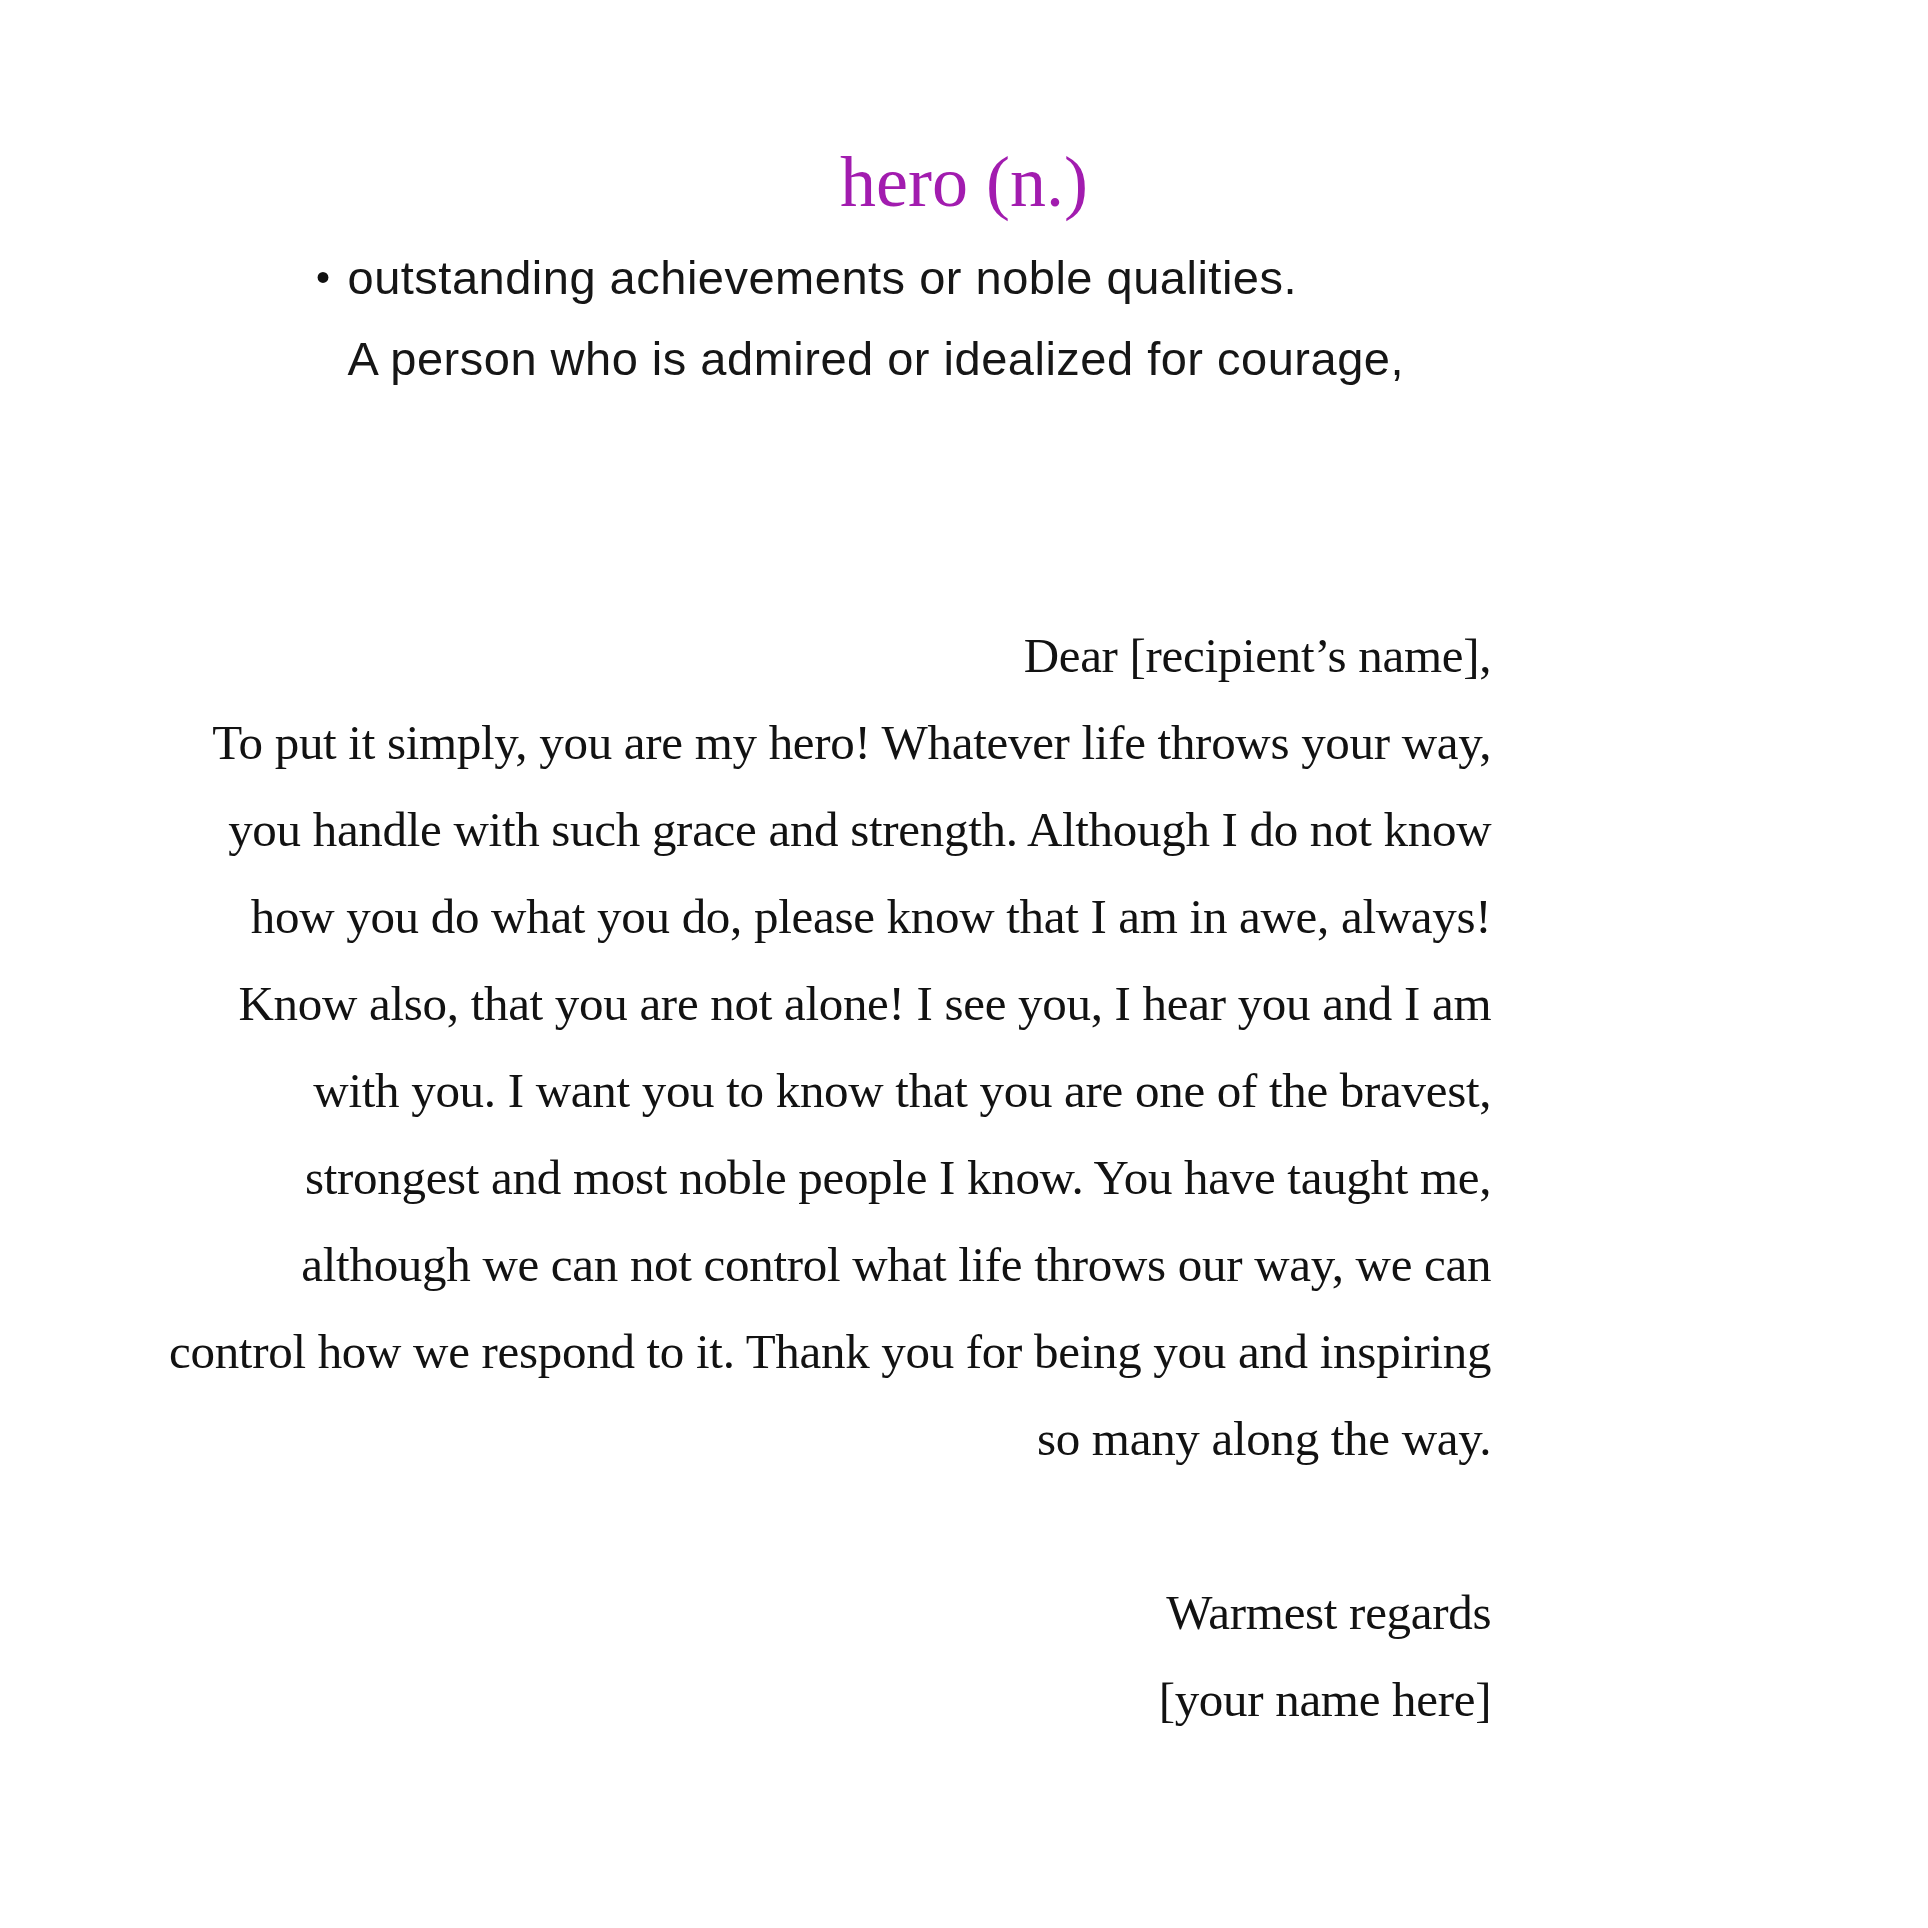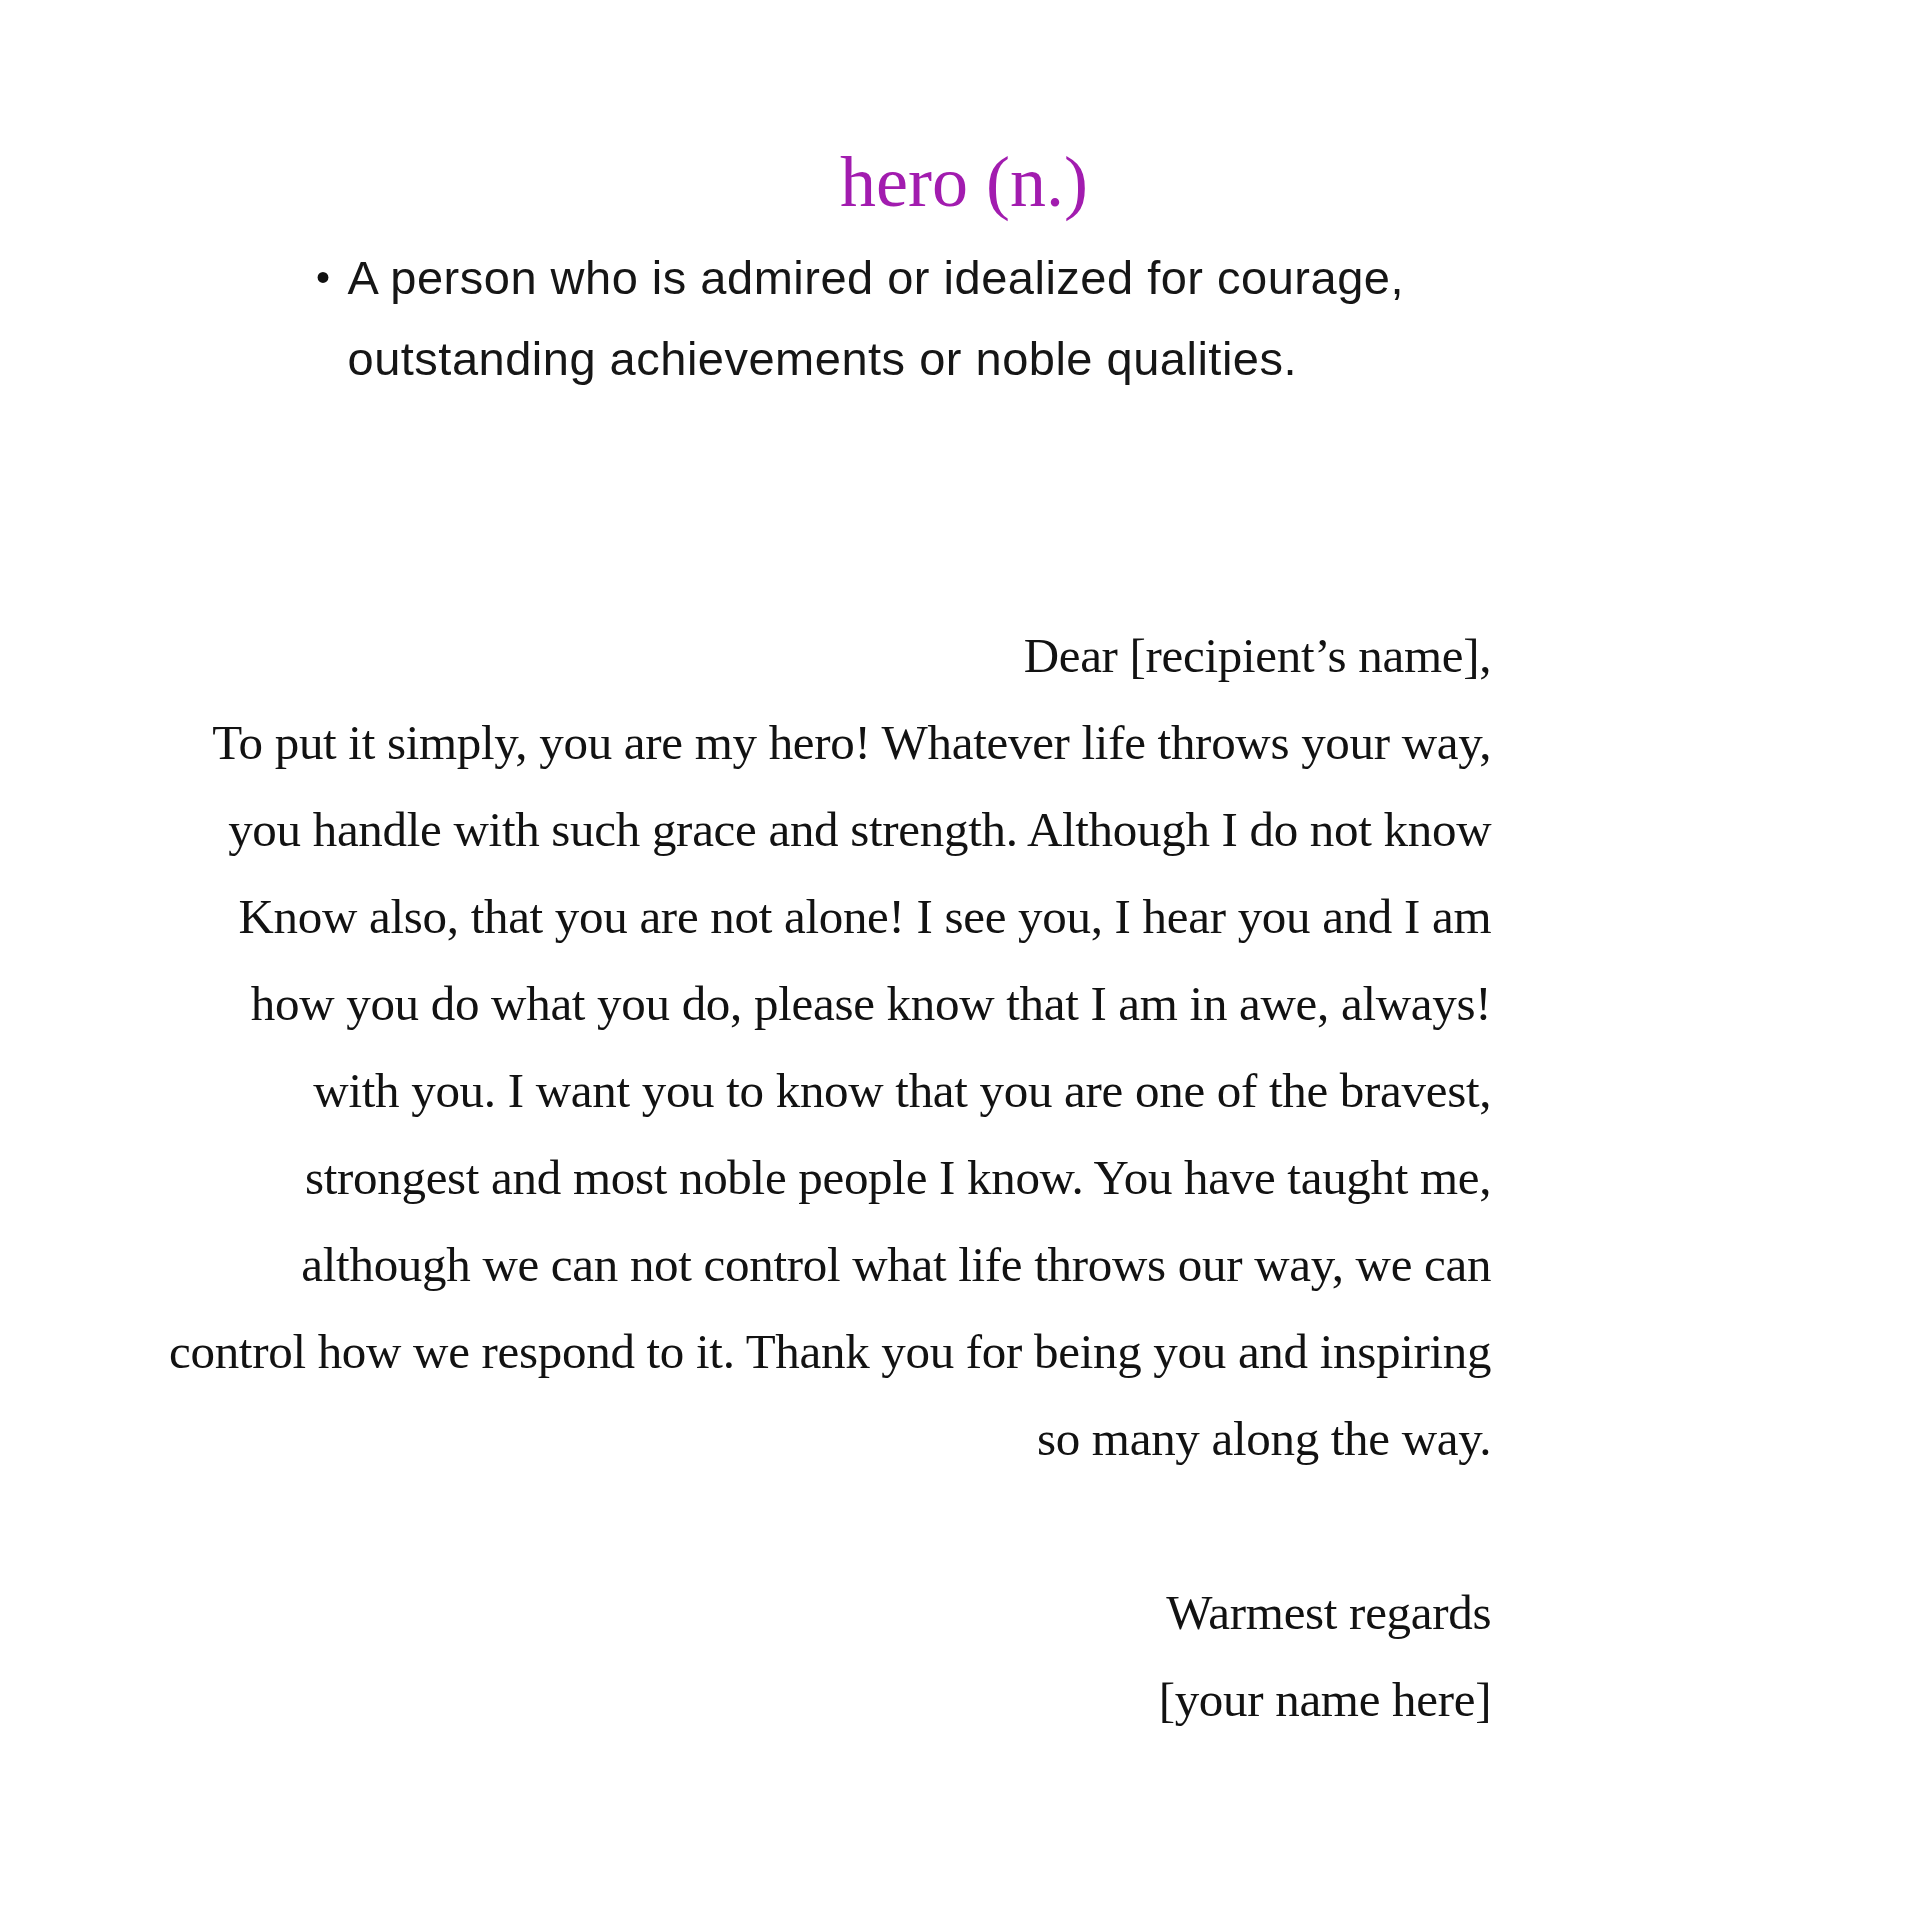--- a/index.html
+++ b/index.html
@@ -66,32 +66,32 @@
 </head>
 <body>
 
 <div class="page">
 
   <div class="def-term">hero (n.)</div>
 
   <div class="def-entry">
     <span class="def-bullet">•</span>
     <div class="def-lines">
+        <div class="line">outstanding achievements or noble qualities.</div>
         <div class="line">A person who is admired or idealized for courage,</div>
-        <div class="line">outstanding achievements or noble qualities.</div>
       </div>
   </div>
 
   <div class="letter">
     <div class="line">Dear [recipient’s name],</div>
     <div>
         <div class="line">To put it simply, you are my hero! Whatever life throws your way,</div>
         <div class="line">you handle with such grace and strength. Although I do not know</div>
+        <div class="line">how you do what you do, please know that I am in awe, always!</div>
         <div class="line">Know also, that you are not alone! I see you, I hear you and I am</div>
-        <div class="line">how you do what you do, please know that I am in awe, always!</div>
         <div class="line">with you. I want you to know that you are one of the bravest,</div>
         <div class="line">strongest and most noble people I know. You have taught me,</div>
         <div class="line">although we can not control what life throws our way, we can</div>
         <div class="line">control how we respond to it. Thank you for being you and inspiring</div>
         <div class="line">so many along the way.</div>
       </div>
     <div class="blank-line"></div>
     <div class="line">Warmest regards</div>
     <div class="line">[your name here]</div>
   </div>

